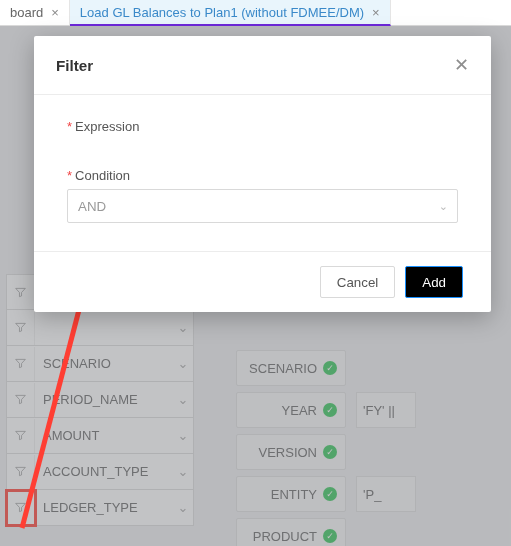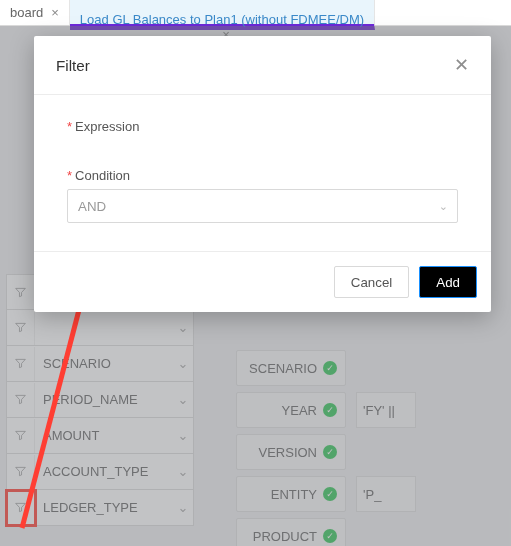--- a/index.html
+++ b/index.html
@@ -2,21 +2,21 @@
 <html><head>
 <meta charset="utf-8">
 <style>
   * { box-sizing: border-box; margin: 0; padding: 0; }
   html, body { width: 511px; height: 546px; overflow: hidden; font-family: Arial, Helvetica, sans-serif; font-size: 13px; background: #eeeff0; color: #555; }
   .app { position: relative; width: 511px; height: 546px; }
 
   
   .tabs { display:flex; align-items:stretch; height:26px; background:#fff; border-bottom:1px solid #d9d9d9;}
   .tab { display:flex; align-items:center; padding:12px 10px; border-right:1px solid #e5e5e5; color:#666;}
-  .tab.active { background:#e9f5fc; color:#3a89c9; border-bottom:6px solid #6d28d9;flex-direction:column;}
+  .tab.active { background:#e9f5fc; color:#3a89c9; border-bottom:2px solid #6d28d9;}
   .tab .close { margin-left:8px; color:#888; cursor:pointer;}
 
   
   .scrim { position:absolute; left:0; right:0; top:26px; bottom:0; background: rgba(120,123,126,0.45); }
 
   
   .bg { position:absolute; left:0; right:0; top:26px; bottom:0; padding-top:0;}
   .left-col { position:absolute; left:6px; top:248px; width:188px;}
   .field-row { display:flex; align-items:center; height:36px; border:1px solid #dcdcdc; border-top:none; background:#fff;}
   .field-row:first-child{border-top:1px solid #dcdcdc;}
@@ -30,29 +30,29 @@
   .pill .dot{ width:14px; height:14px; border-radius:50%; background:#34c759; margin-left:6px; display:inline-flex; align-items:center; justify-content:center; color:#fff; font-size:9px;}
   .right-col { position:absolute; left:356px; top:366px; width:60px;}
   .chip { height:36px; line-height:36px; border:1px solid #e0e0e0; background:#f7f7f7; margin-bottom:48px; padding:0 6px; color:#666; white-space:nowrap; overflow:hidden;}
 
   
   .arrow { position:absolute; left:16px; top:236px; width:120px; height:300px; pointer-events:none;}
 
   
   .modal { position:absolute; left:34px; top:36px; width:457px; background:#fff; border-radius:2px; box-shadow:0 6px 24px rgba(0,0,0,.25);}
   .modal-head { display:flex; align-items:center; justify-content:space-between; padding:18px 22px; border-bottom:1px solid #ececec;}
-  .modal-head h3 { font-weight:400; color:#333;text-align:center;}
+  .modal-head h3 { font-weight:700; color:#333;text-align:center;}
   .modal-head .x { color:#8e8e8e; font-size:18px; cursor:pointer;}
   .modal-body { padding:18px 33px 28px;}
   .fld-label { display:block; margin:6px 0 6px; color:#555;}
   .fld-label .req{ color:#f04545; margin-right:3px;}
   .t-input { width:100%; height:34px; border:1px solid #d9d9d9; border-radius:2px; padding:0 10px; color:#333; background:#fff;}
   .select-wrap{ position:relative;}
   .select-wrap .caret{ position:absolute; right:10px; top:50%; transform:translateY(-50%); color:#bbb; font-size:11px; pointer-events:none;}
-  .modal-foot { display:flex; align-items:center; justify-content:flex-end; gap:10px; padding:14px 14px; border-top:1px solid #ececec;}
+  .modal-foot { display:flex; align-items:center; justify-content:flex-end; gap:10px; padding:14px 28px; border-top:1px solid #ececec;}
   .btn { height:32px; padding:0 16px; border-radius:2px; cursor:pointer; border:1px solid #d9d9d9; background:#fff; color:#555;}
   .btn.primary{ background:#000000; border-color:#1890ff; color:#fff;}
 
   svg.funnel{width:11px;height:11px;}
 </style>
 </head>
 <body>
 
 <div class="app">
 

